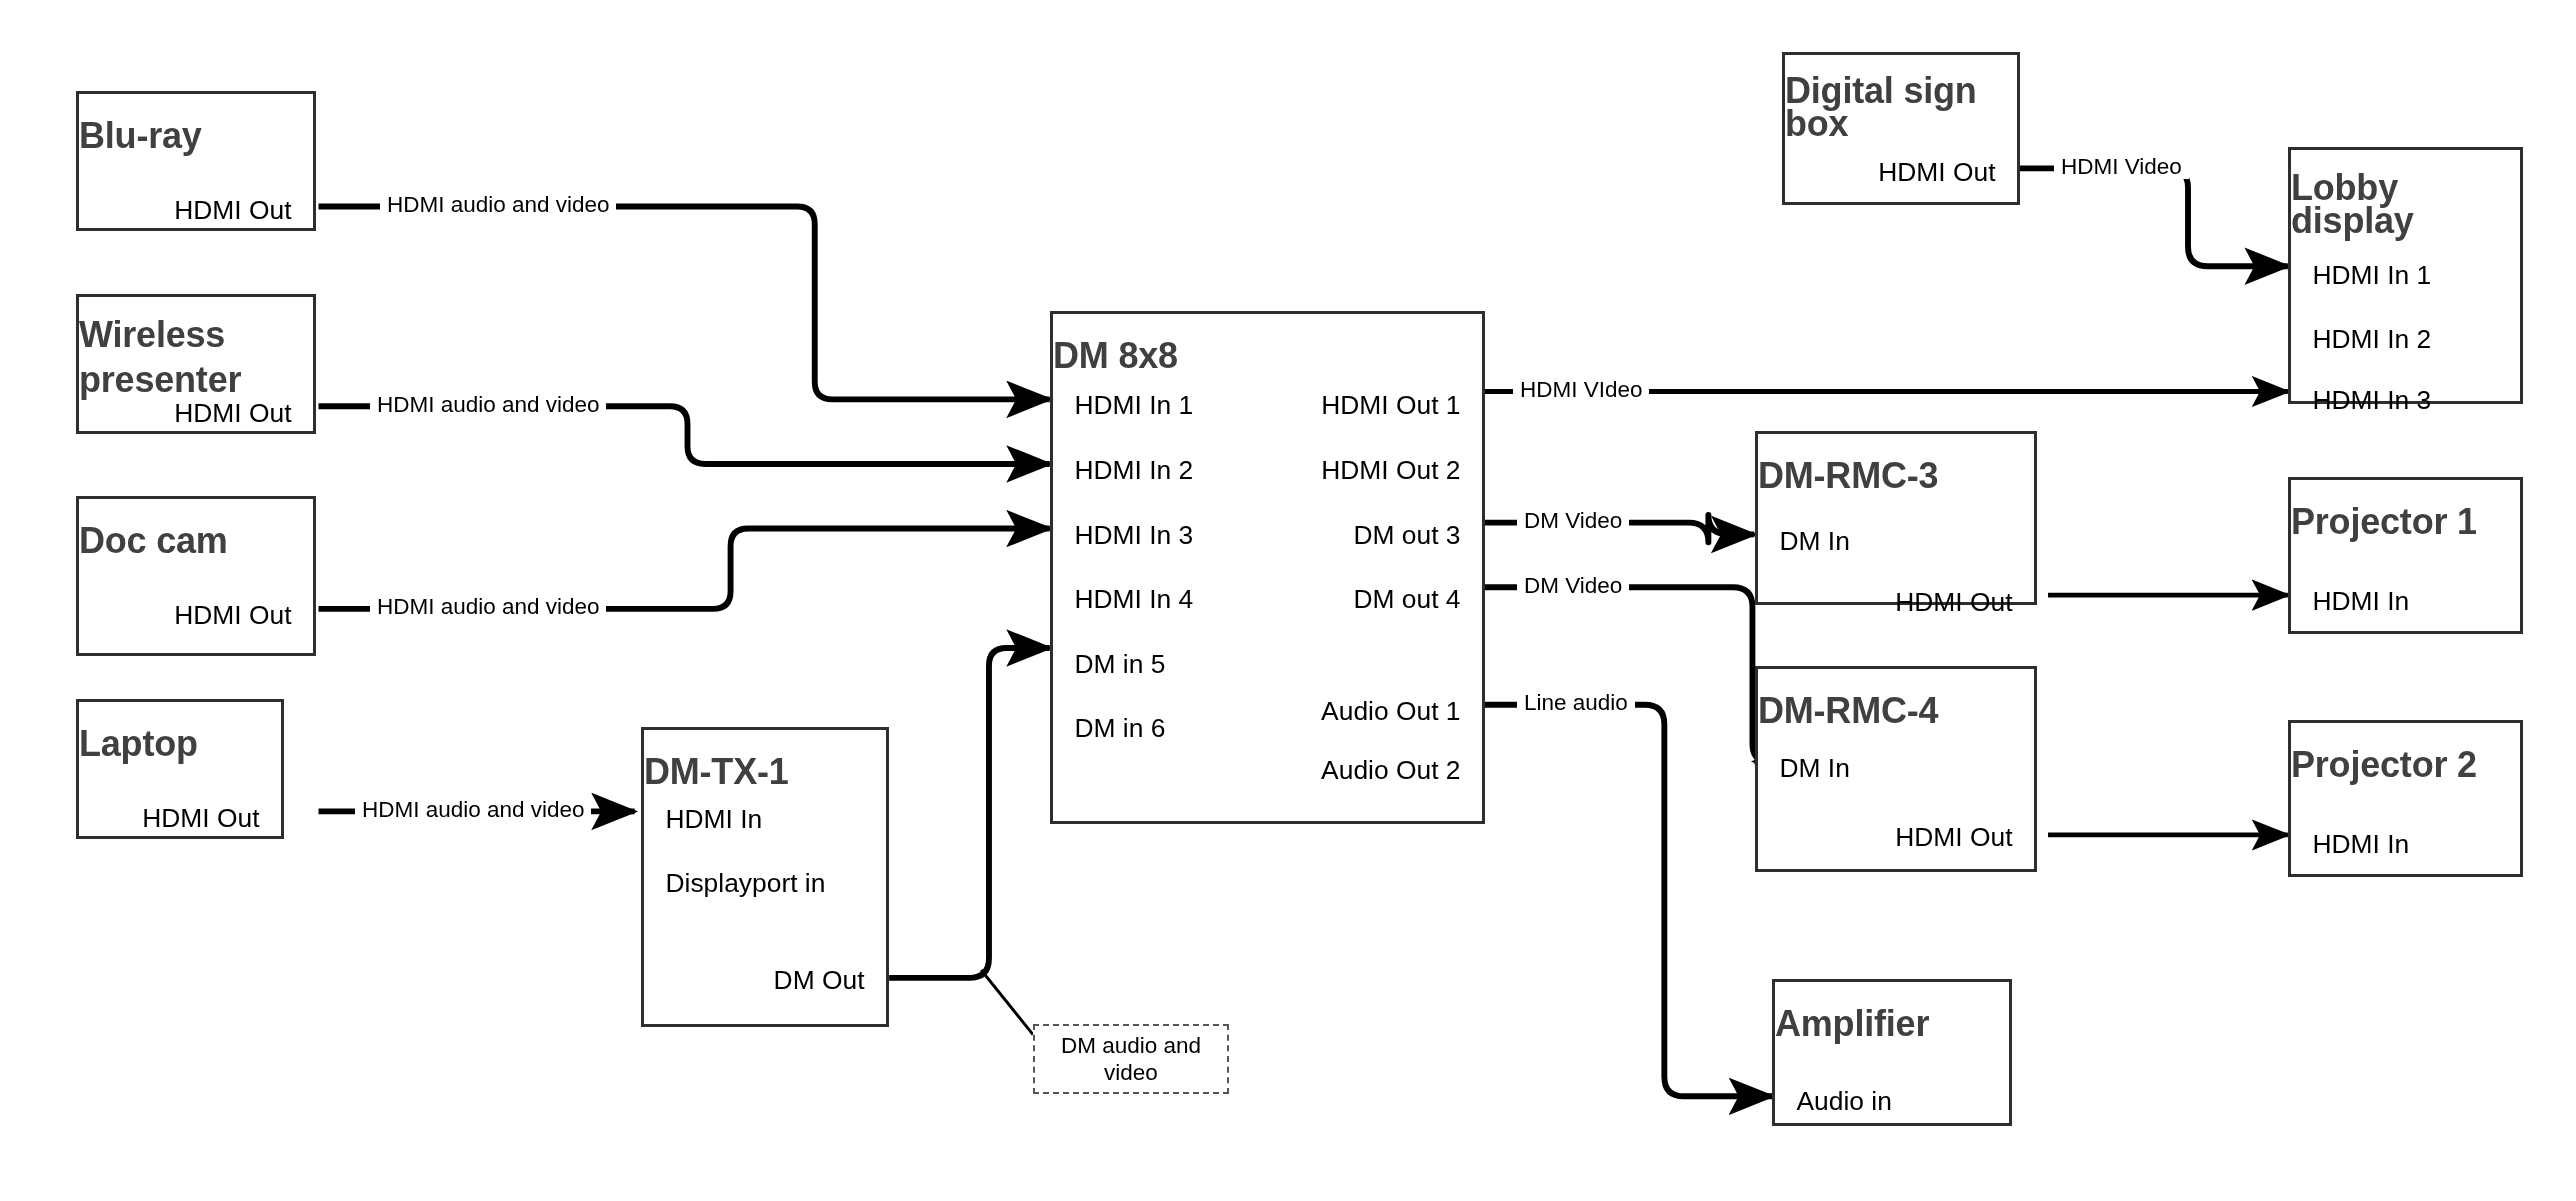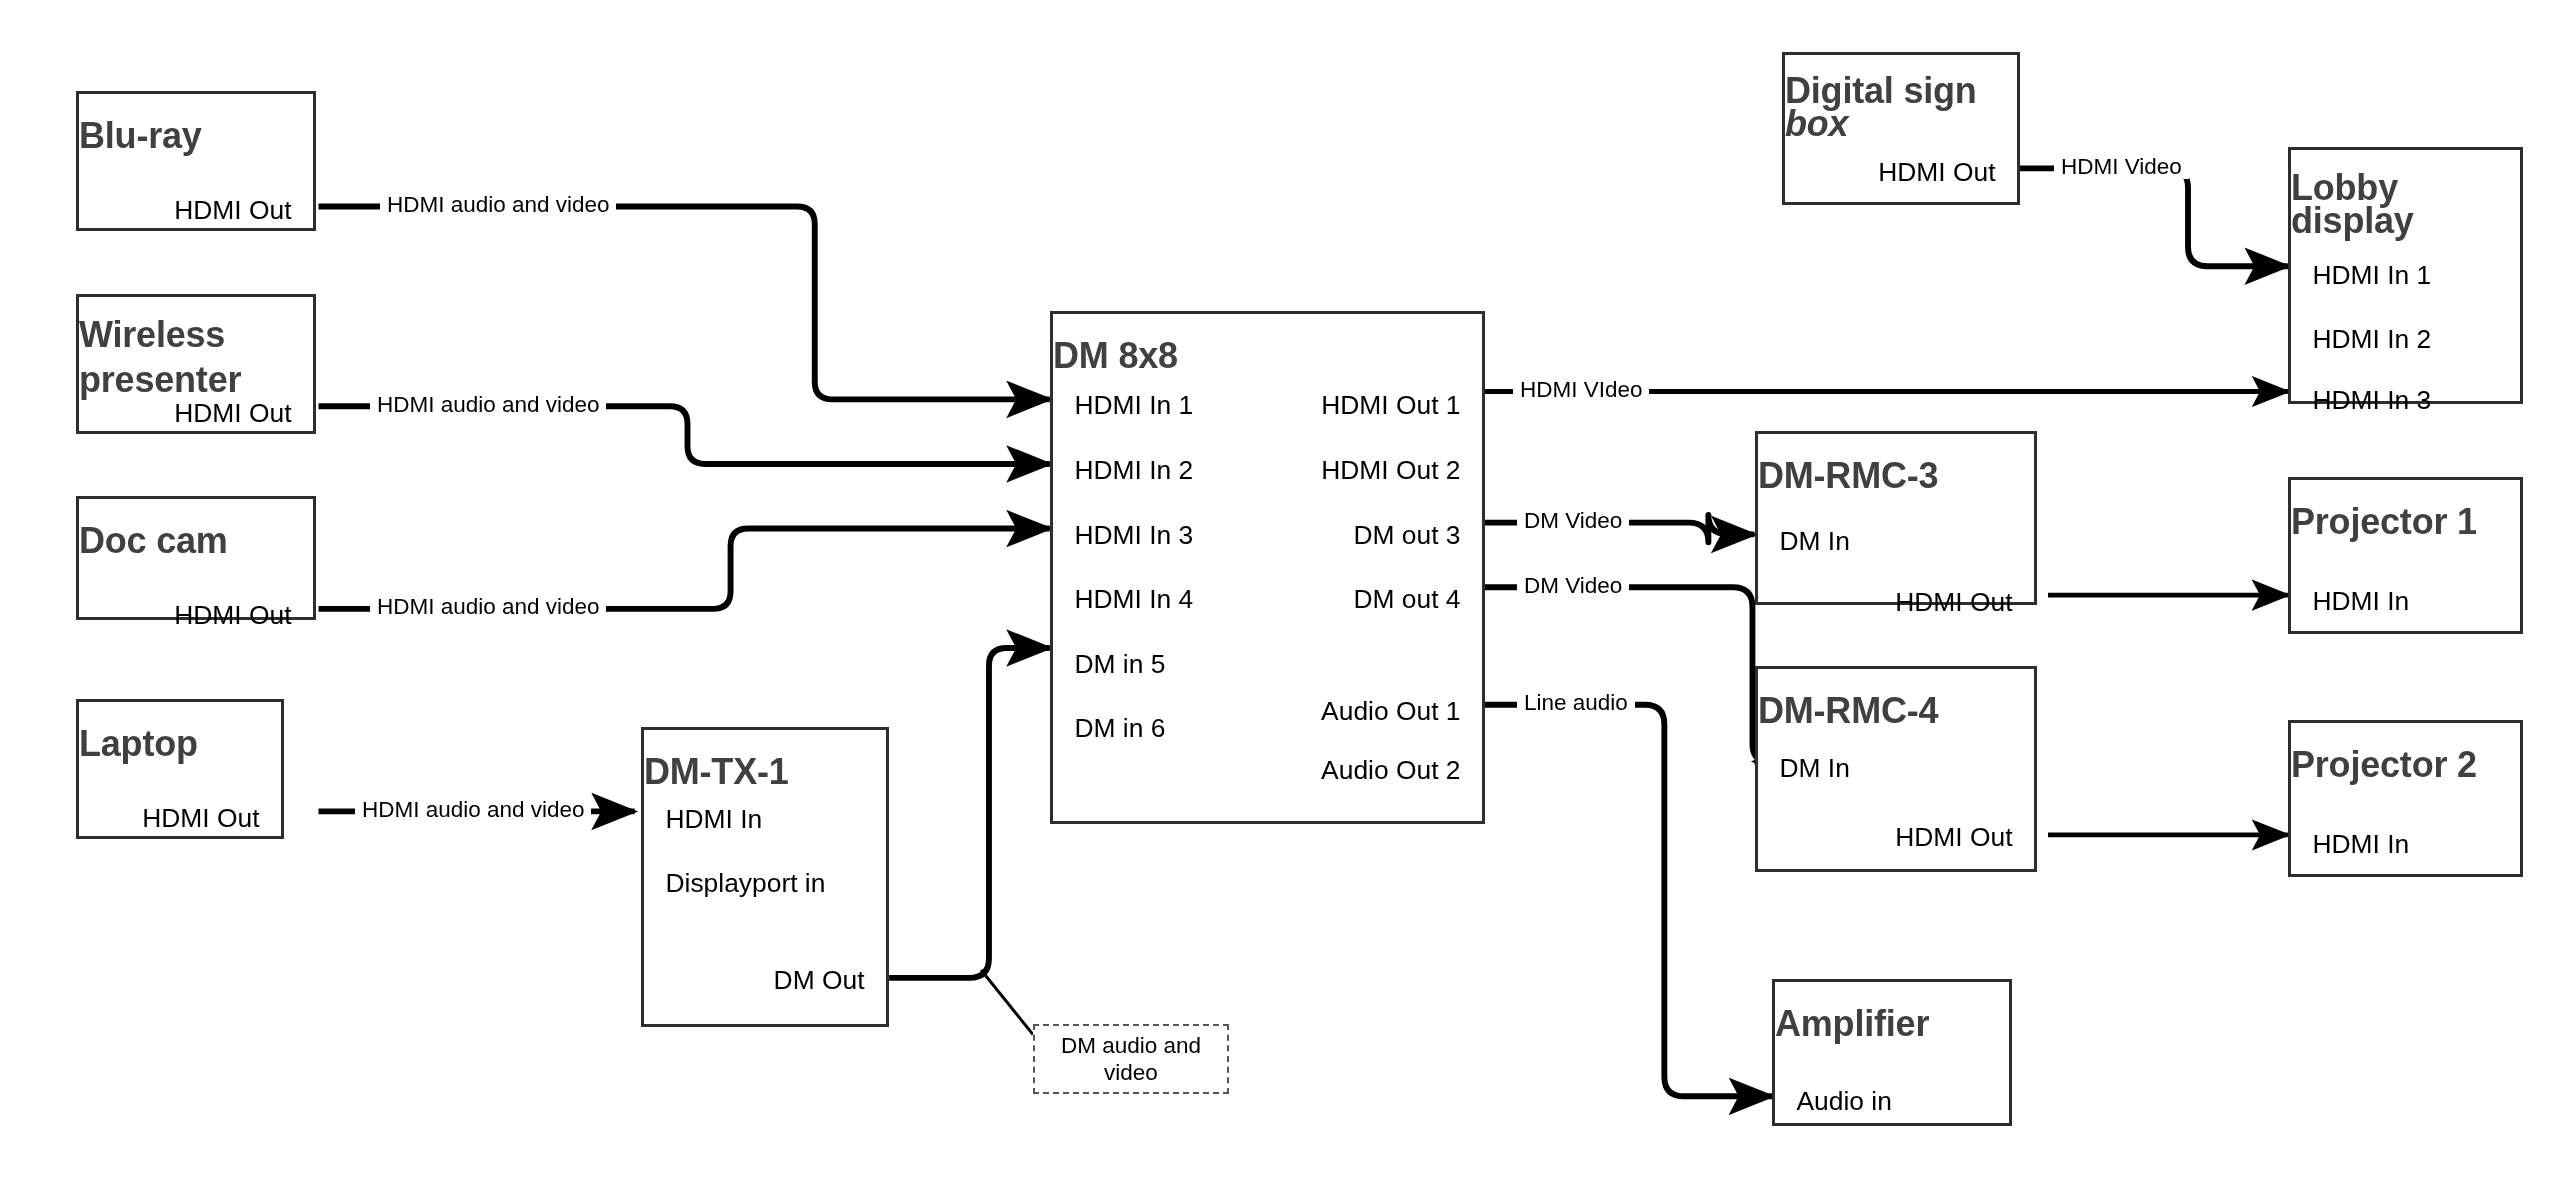--- a/index.html
+++ b/index.html
@@ -129,21 +129,21 @@
     <div class="node-title" style="top:21.5px;">Blu-ray</div>
     <div class="port right" style="top:103px;">HDMI Out</div>
   </div>
 
   <div class="node" style="left:76px; top:294px; width:240px; height:140px;">
     <div class="node-title" style="top:17.6px;">Wireless</div>
     <div class="node-title" style="top:51px;margin-top:12px;">presenter</div>
     <div class="port right" style="top:103px;">HDMI Out</div>
   </div>
 
-  <div class="node" style="left:76px; top:496px; width:240px; height:124px;">
+  <div class="node" style="left:76px; top:496px; width:240px; height:160px;">
     <div class="node-title" style="top:21.5px;">Doc cam</div>
     <div class="port right" style="top:103px;">HDMI Out</div>
   </div>
 
   <div class="node" style="left:76px; top:699px; width:208px; height:140px;">
     <div class="node-title" style="top:21.5px;">Laptop</div>
     <div class="port right" style="top:103px;">HDMI Out</div>
   </div>
 
   <div class="node" style="left:641px; top:727px; width:248px; height:300px;">
@@ -166,21 +166,21 @@
     <div class="port right" style="top:78px;">HDMI Out 1</div>
     <div class="port right" style="top:143px;">HDMI Out 2</div>
     <div class="port right" style="top:208px;">DM out 3</div>
     <div class="port right" style="top:272px;">DM out 4</div>
     <div class="port right" style="top:384px;">Audio Out 1</div>
     <div class="port right" style="top:443px;">Audio Out 2</div>
   </div>
 
   <div class="node" style="left:1782px; top:52px; width:238px; height:153px;">
     <div class="node-title" style="top:15.7px;">Digital sign</div>
-    <div class="node-title" style="top:49px;font-style:italic;">box</div>
+    <div class="node-title" style="top:49px;">box</div>
     <div class="port right" style="top:104px;">HDMI Out</div>
   </div>
 
   <div class="node" style="left:2288px; top:147px; width:235px; height:257px;">
     <div class="node-title" style="top:17.6px;">Lobby</div>
     <div class="node-title" style="top:51px;">display</div>
     <div class="port left" style="top:112px;">HDMI In 1</div>
     <div class="port left" style="top:176px;">HDMI In 2</div>
     <div class="port left" style="top:237px;">HDMI In 3</div>
   </div>

